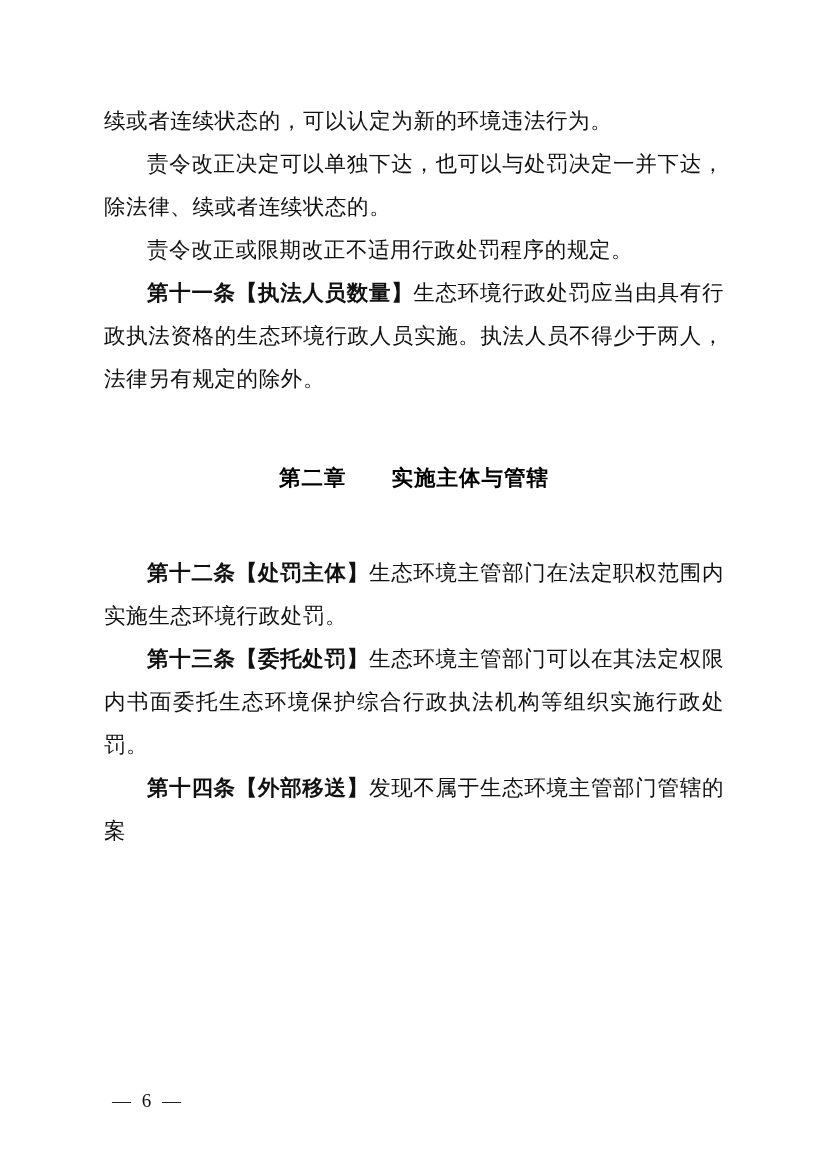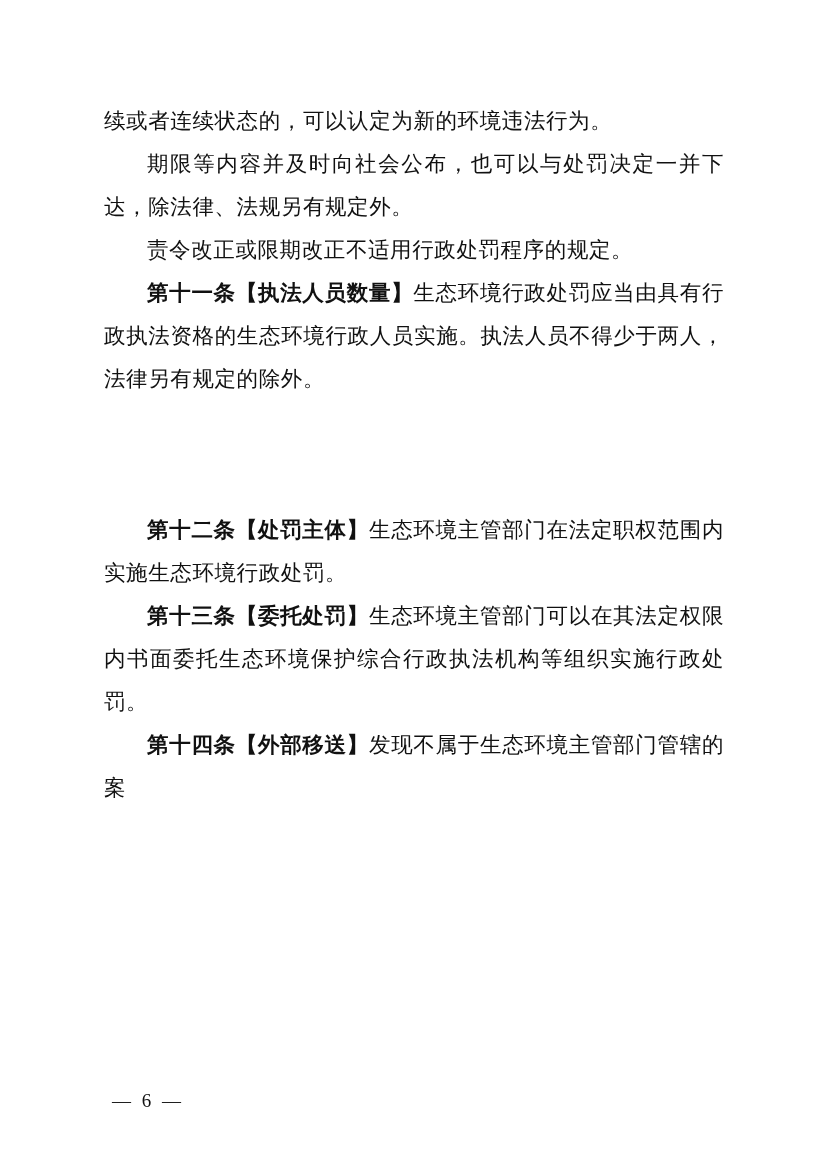--- a/index.html
+++ b/index.html
@@ -75,33 +75,34 @@
 <body>
 
 <div class="page">
   <div class="content">
 
     <p class="para">
       <span>续或者连续状态的，可以认定为新的环境违法行为。</span>
     </p>
 
     <p class="para indent">
-      <span>期限等内容并及时向社会公布，也可以与处罚决定一并下达，除法律、法规另有规定外。</span>
+      <span>责令改正决定可以单独下达，也可以与处罚决定一并下达，除法律、续或者连续状态的。</span>
     </p>
 
     <p class="para indent">
       <span>责令改正或限期改正不适用行政处罚程序的规定。</span>
     </p>
 
     <p class="para indent">
       <span class="bold">第十一条【执法人员数量】</span><span>生态环境行政处罚应当由具有行政执法资格的生态环境行政人员实施。执法人员不得少于两人，法律另有规定的除外。</span>
     </p>
 
     <div class="gap-before-heading"></div>
 
+    <p class="chapter-heading">第二章　　实施主体与管辖</p>
 
     <div class="gap-after-heading"></div>
 
     <p class="para indent">
       <span class="bold">第十二条【处罚主体】</span><span>生态环境主管部门在法定职权范围内实施生态环境行政处罚。</span>
     </p>
 
 
     <p class="para indent">
       <span class="bold">第十三条【委托处罚】</span><span>生态环境主管部门可以在其法定权限内书面委托生态环境保护综合行政执法机构等组织实施行政处罚。</span>

